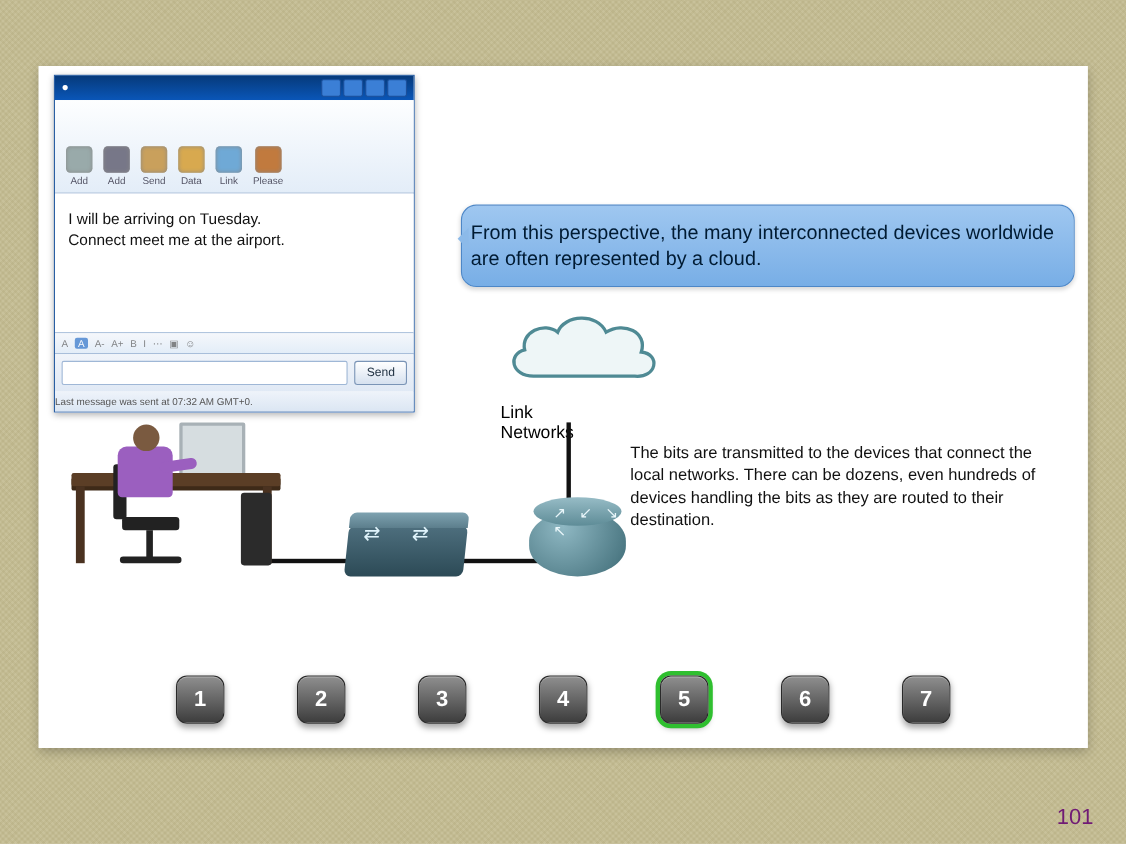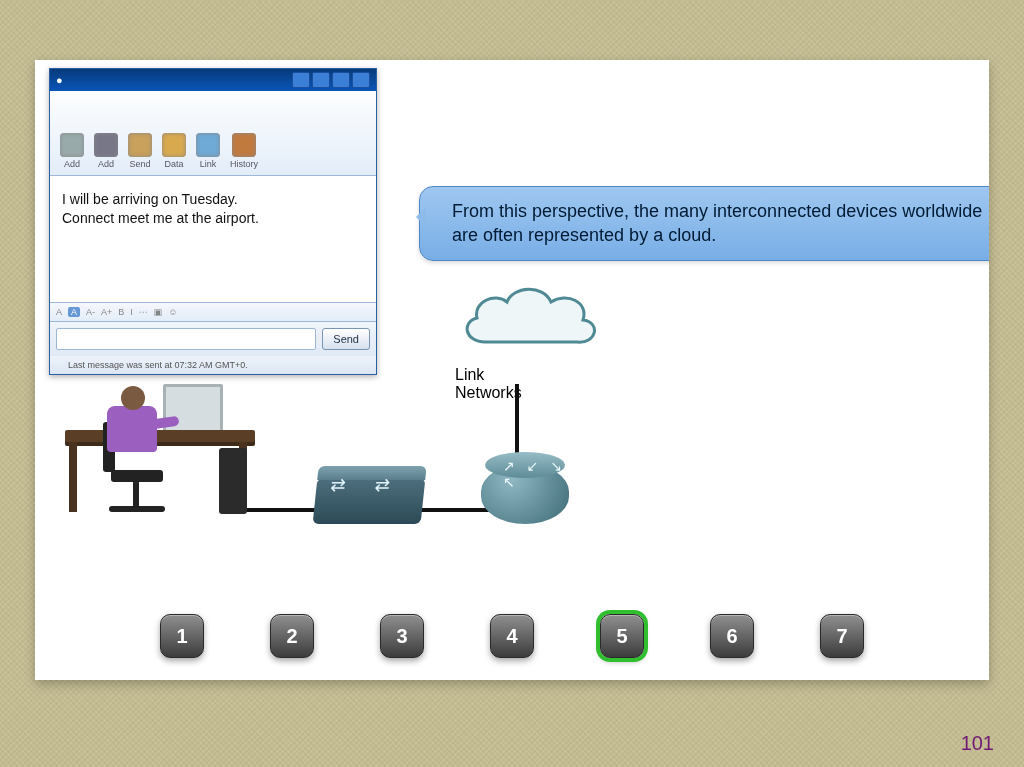--- a/index.html
+++ b/index.html
@@ -82,29 +82,29 @@
   .chat-input {
     flex:1; border:1px solid #9fb7d6; background:#fff; height:20px;
     border-radius:2px;
   }
   .send-btn {
     border:1px solid #7a94b6; background:linear-gradient(#fff,#d6e1ef);
     border-radius:3px; font-size:11px; padding:2px 10px; color:#234;
   }
   .chat-status {
     background:linear-gradient(#eef3fa,#dbe6f3);
-    font-size:9px; color:#555; padding:4px 18px;
+    font-size:9px; color:#555; padding:4px 0;
   }
 
   
   .bubble {
     position:absolute; left:384px; top:126px; width:540px;
     background:linear-gradient(#9fc7f0,#78aee6);
     border:1px solid #4d87c7; border-radius:14px;
-    padding:12px 32px; color:#001b33; font-size:18px; line-height:1.35;
+    padding:12px 8px; color:#001b33; font-size:18px; line-height:1.35;
     box-shadow:0 2px 4px rgba(0,0,0,.15);
   }
   .bubble::after{
     content:""; position:absolute; left:-14px; top:20px;
     border:10px solid transparent; border-right-color:#8cbae9;
   }
 
   
   .cloud-wrap{ position:absolute; left:420px; top:218px; width:150px; }
   .cloud{
@@ -218,21 +218,21 @@
         <div class="tb-icon c"></div>
         <span>Send</span></div>
       <div class="tb-item">
         <div class="tb-icon d"></div>
         <span>Data</span></div>
       <div class="tb-item">
         <div class="tb-icon e"></div>
         <span>Link</span></div>
       <div class="tb-item">
         <div class="tb-icon f"></div>
-        <span>History</span></div>
+        <span>Please</span></div>
     </div>
     <div class="chat-body">
       <div>I will be arriving on Tuesday.</div>
       <div>Connect meet me at the airport.</div>
     </div>
     <div class="chat-format">
       <span>A</span>
       <span style="background:#2d72c9;color:#fff;padding:0 3px;border-radius:2px">A</span>
       <span>A-</span>
       <span>A+</span>
@@ -260,20 +260,21 @@
                C112 14 134 24 128 42
                C146 44 142 66 122 64
                Z" fill="#eef6f7" stroke="#4f8a94" stroke-width="3"></path>
     </svg>
     <div class="text">
       <span>Link</span><br>
       <span>Networks</span>
     </div>
   </div>
 
+  <div class="explain">The bits are transmitted to the devices that connect the local networks. There can be dozens, even hundreds of devices handling the bits as they are routed to their destination.</div>
 
   <div class="wire-h"></div>
   <div class="wire-v"></div>
 
   <div class="scene">
     <div class="monitor"></div>
     <div class="desk"></div>
     <div class="desk-leg-l"></div>
     <div class="desk-leg-r"></div>
     <div class="tower"></div>

